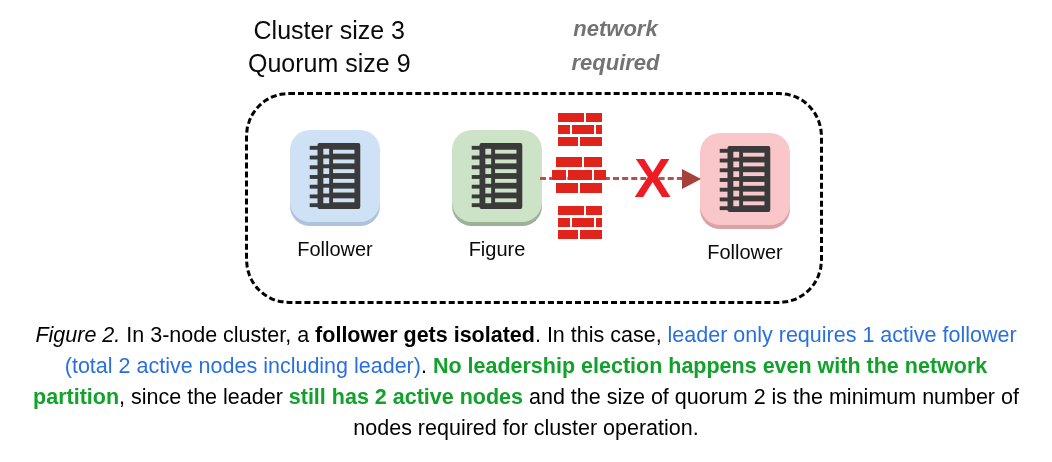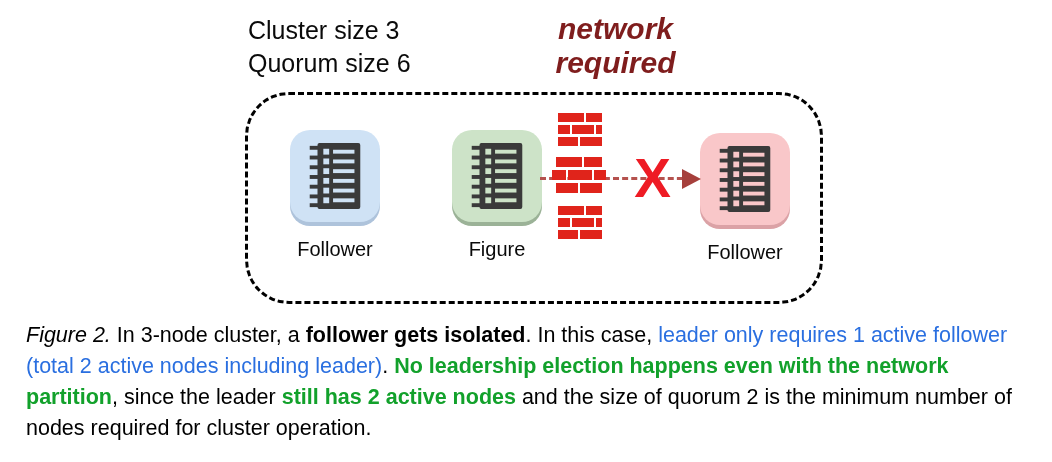--- a/index.html
+++ b/index.html
@@ -1,24 +1,24 @@
 <!DOCTYPE html>
 <html><head>
 <meta charset="utf-8">
 <style>
   html,body{margin:0;padding:0;background:#fff;}
   .canvas{
     position:relative; width:1052px; height:462px; background:#ffffff;
     font-family:"Liberation Sans", sans-serif; color:#000; overflow:hidden;
   }
   
-  .cluster-info{position:absolute; left:248px; top:14px; font-size:25px; line-height:33px; color:#0a0a0a;}
+  .cluster-info{position:absolute; left:248px; top:14px; font-size:25px; line-height:33px; color:#0a0a0a;text-align:center;}
   .partition-label{
     position:absolute; left:528px; top:12px; width:175px; text-align:center;
-    font-size:30px; line-height:34px; font-weight:bold; font-style:italic; color:#7f1d1d;
+    font-size:22px; line-height:34px; font-weight:bold; font-style:italic; color:#737373;
   }
   
   .cluster-box{
     position:absolute; left:245px; top:92px; width:572px; height:206px;
     border:3px dashed #000; border-radius:44px;
   }
   
   .node{position:absolute; width:90px; text-align:center;}
   .tile{
     width:90px; height:92px; border-radius:20px;
@@ -45,35 +45,35 @@
   .wall{position:absolute; z-index:2; line-height:0;}
   .wall svg .brick{fill:#e0241b;}
   .x-mark{
     position:absolute; left:620px; top:148px; width:64px; text-align:center; z-index:3;
     font-size:55px; font-weight:900; color:#ee1b24; line-height:60px;
     letter-spacing:-1px;
   }
   
   .caption{
     position:absolute; left:26px; top:320px; width:1000px; margin:0;
-    font-size:21.5px; line-height:31px; color:#000;
+    text-align:center; font-size:21.5px; line-height:31px; color:#000;
   }
   .seg-italic{font-style:italic;}
   .seg-bold{font-weight:bold;}
   .seg-blue{color:#2a6fe0;}
   .seg-green{color:#12a12b; font-weight:bold;}
 </style>
 </head>
 <body>
 
 <div class="canvas">
 
   <div class="cluster-info">
     <div>Cluster size 3</div>
-    <div>Quorum size 6</div>
+    <div>Quorum size 9</div>
   </div>
 
   <div class="partition-label">
     <div>network</div>
     <div>required</div>
   </div>
 
   <div class="cluster-box"></div>
 
   <div class="node" style="left:290px; top:130px;">

